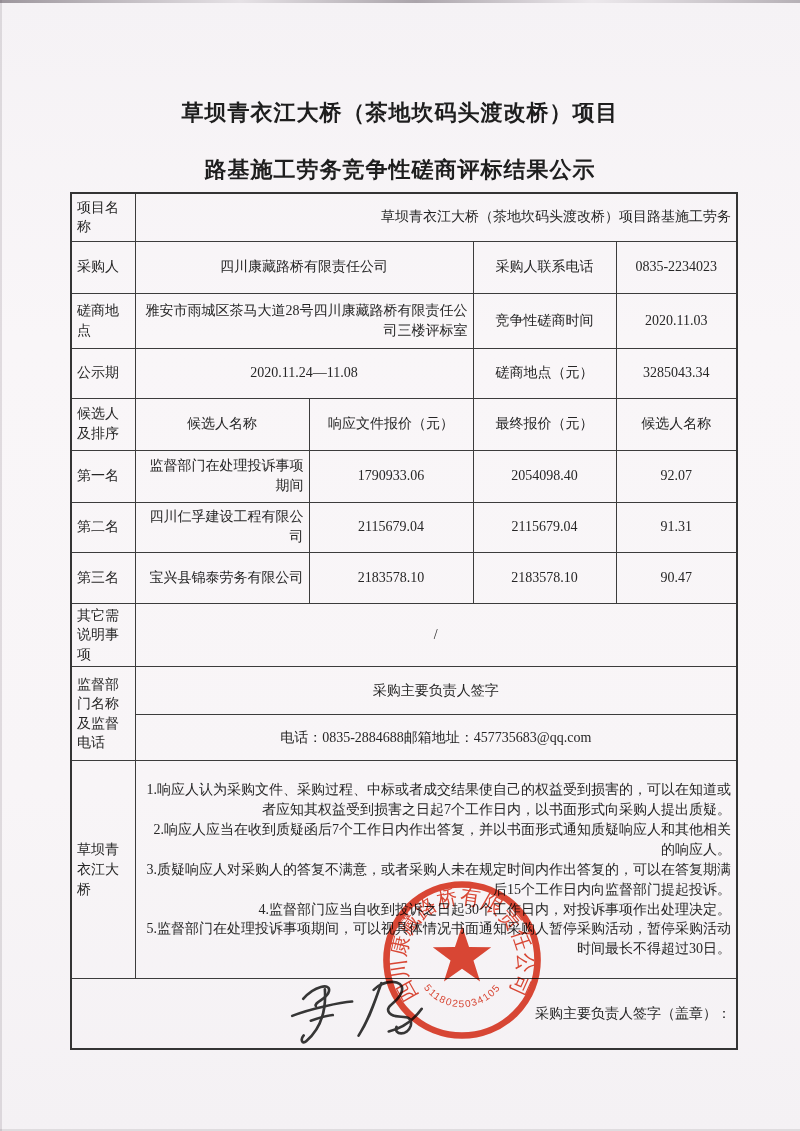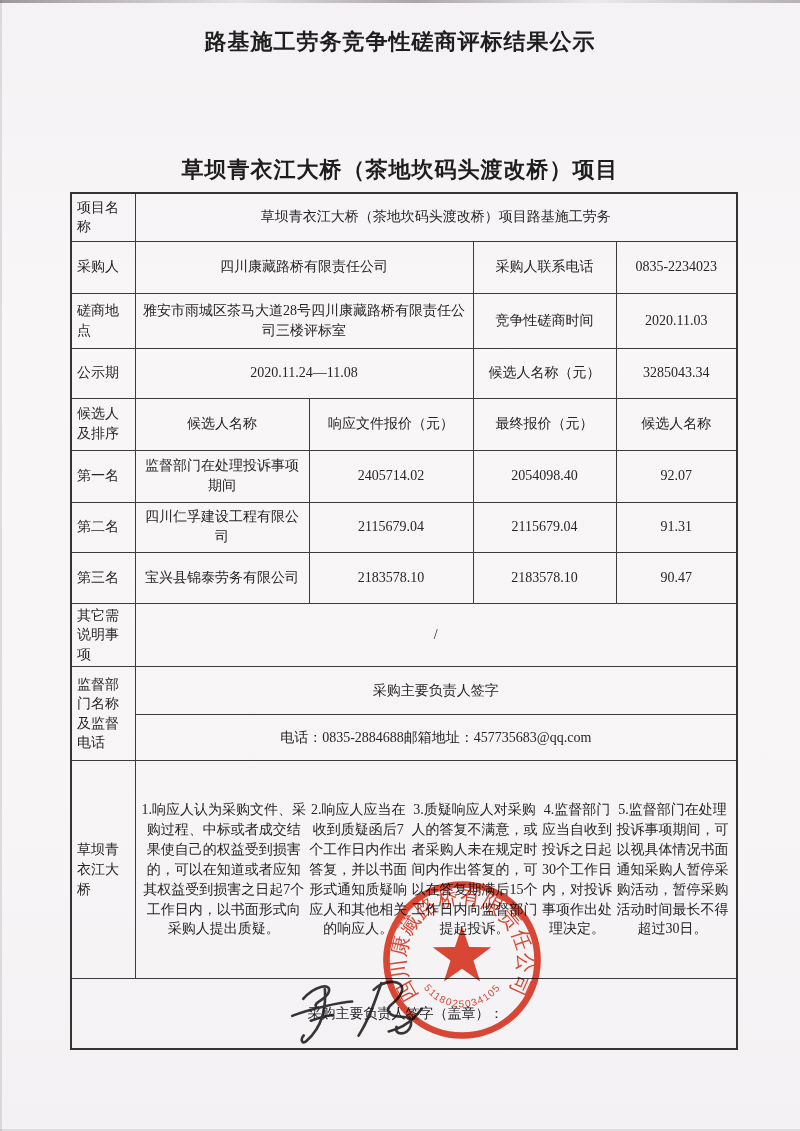--- a/index.html
+++ b/index.html
@@ -25,45 +25,45 @@
     position:absolute; left:70px; top:192px; width:666px;
     border-collapse:collapse; table-layout:fixed;
     font-size:14px; border:2px solid #343434;
   }
   table.result td{
     border:1.6px solid #3c3c3c; padding:2px 5px;
     line-height:1.4; vertical-align:middle; word-break:break-all;
   }
   td.lab{text-align:left; padding-left:4px;}
   td.c{text-align:center;}
-  td.l{text-align:center;}
+  td.l{text-align:right;}
   td.obj{padding:6px 7px;}
-  .obj-inner{display:flex;flex-direction:row;justify-content:center;height:100%;}
+  .obj-inner{display:flex;flex-direction:column;justify-content:center;height:100%;}
   .obj-inner div{line-height:1.42;}
   .sign-label{display:inline-block; padding-left:3px;}
 
   .seal{
     position:absolute; left:378px; top:877px; width:168px; height:166px;
     mix-blend-mode:multiply; opacity:.93; pointer-events:none;
   }
   .sig{
     position:absolute; left:286px; top:972px; width:152px; height:80px;
     transform:rotate(-4deg); pointer-events:none;
   }
 </style>
 </head>
 <body>
 
 <div class="page">
   <div class="scan-edge-top"></div>
   <div class="scan-edge-left"></div>
   <div class="scan-edge-bottom"></div>
 
+  <div class="title title1">草坝青衣江大桥（茶地坎码头渡改桥）项目</div>
   <div class="title title2">路基施工劳务竞争性磋商评标结果公示</div>
-  <div class="title title1">草坝青衣江大桥（茶地坎码头渡改桥）项目</div>
 
   <table class="result">
     <colgroup>
       <col style="width:64px">
         <col style="width:174px">
         <col style="width:164px">
         <col style="width:143px">
         <col style="width:121px">
     </colgroup>
 
@@ -83,36 +83,36 @@
     <tr style="height:55px">
       <td class="lab">磋商地点</td>
       <td class="l" colspan="2">雅安市雨城区茶马大道28号四川康藏路桥有限责任公司三楼评标室</td>
       <td class="c">竞争性磋商时间</td>
       <td class="c">2020.11.03</td>
     </tr>
 
     <tr style="height:50px">
       <td class="lab">公示期</td>
       <td class="c" colspan="2">2020.11.24—11.08</td>
-      <td class="c">候选人名称（元）</td>
+      <td class="c">磋商地点（元）</td>
       <td class="c">3285043.34</td>
     </tr>
 
     <tr style="height:52px">
       <td class="lab">候选人及排序</td>
       <td class="c">候选人名称</td>
       <td class="c">响应文件报价（元）</td>
       <td class="c">最终报价（元）</td>
       <td class="c">候选人名称</td>
     </tr>
 
     <tr style="height:52px">
       <td class="lab">第一名</td>
       <td class="l">监督部门在处理投诉事项期间</td>
-      <td class="c">2405714.02</td>
+      <td class="c">1790933.06</td>
       <td class="c">2054098.40</td>
       <td class="c">92.07</td>
     </tr>
 
     <tr style="height:50px">
       <td class="lab">第二名</td>
       <td class="l">四川仁孚建设工程有限公司</td>
       <td class="c">2115679.04</td>
       <td class="c">2115679.04</td>
       <td class="c">91.31</td>

